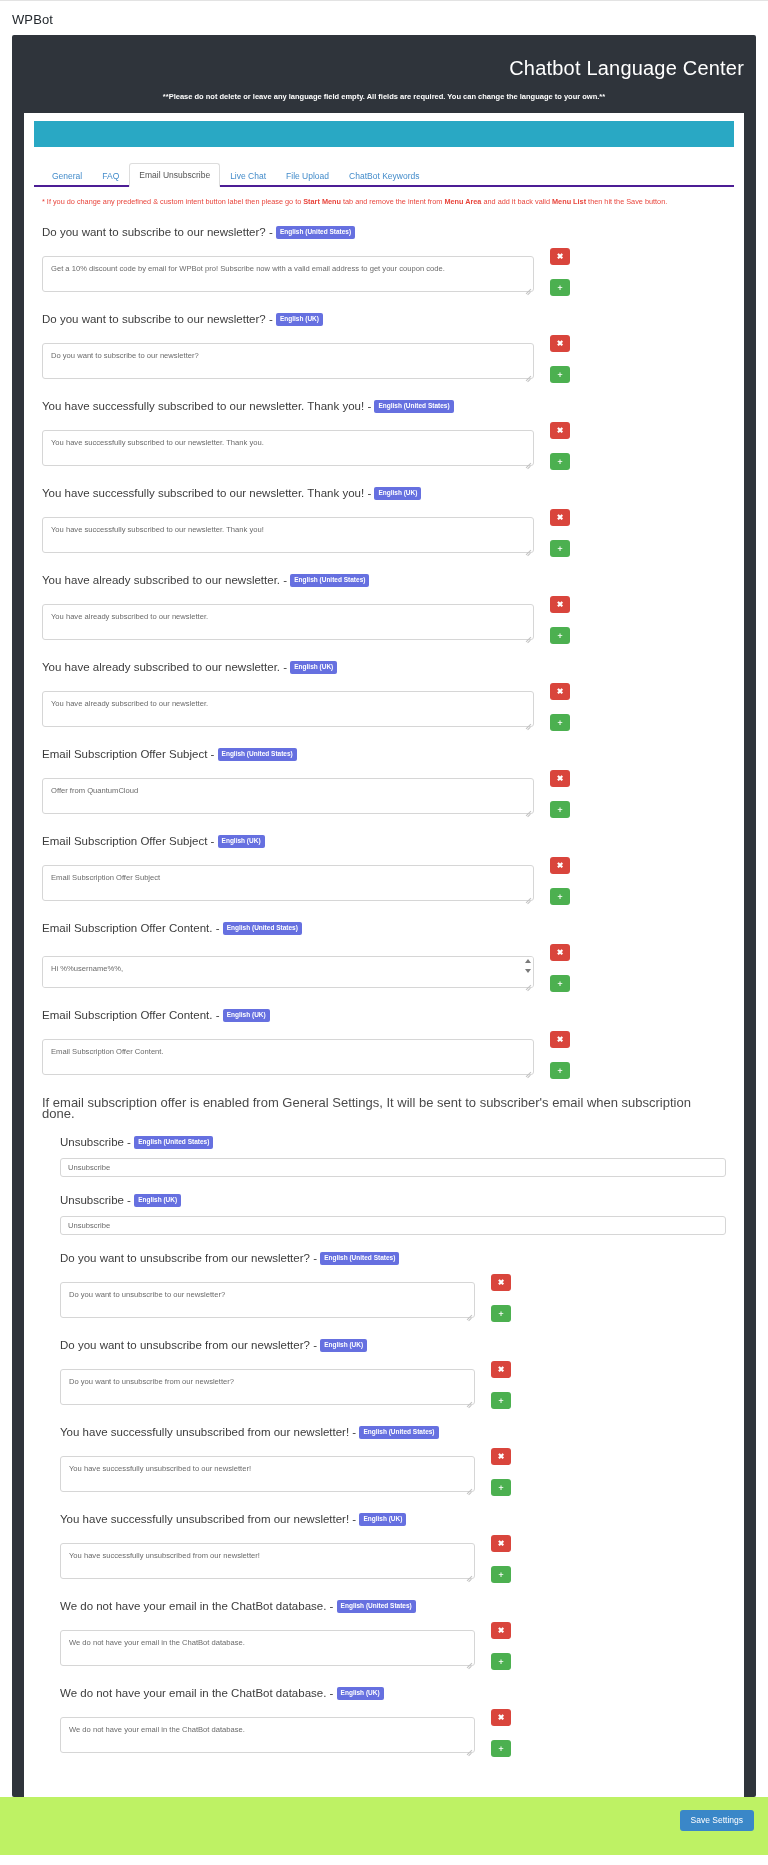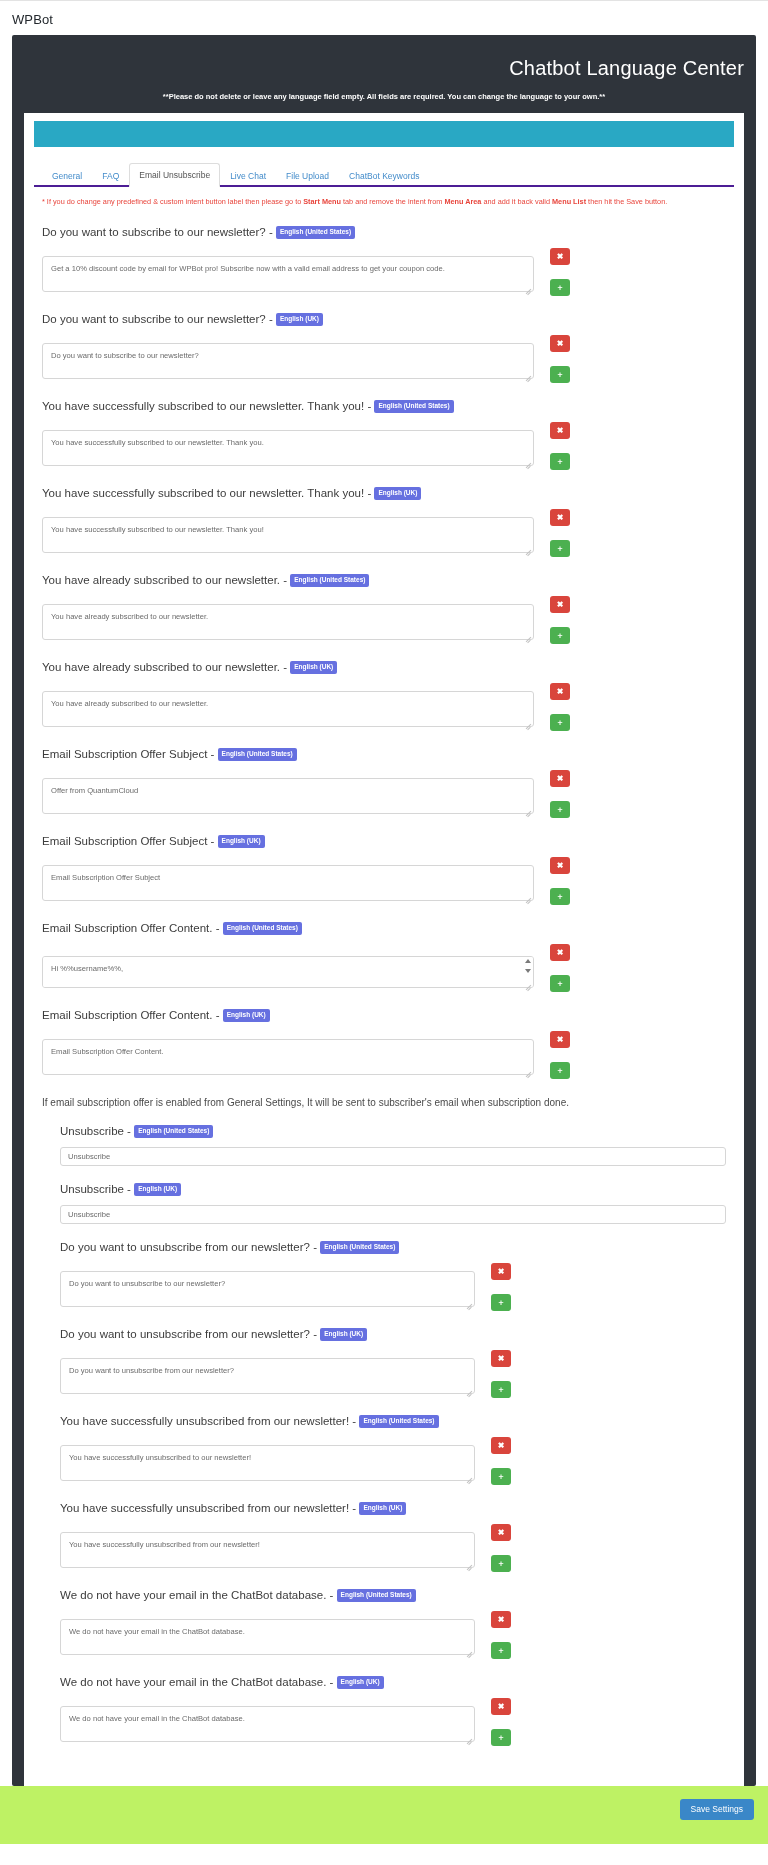--- a/index.html
+++ b/index.html
@@ -205,21 +205,21 @@
     line-height: 17px;
     text-align: center;
     cursor: pointer;
     padding: 0;
     font-family: "Liberation Sans", sans-serif;
   }
   .act-btn.del { background: #d9453c; margin-top: 2px; }
   .act-btn.add { background: #4cb050; margin-top: 14px; }
 
   .helper-note {
-    font-size: 10px;
+    font-size: 13px;
     color: #4a4a4a;
     padding: 18px 8px 0 8px;
     line-height: 11px;
   }
 
   
   .panel-footer {
     background: #bef264;
     padding: 12px 14px 24px 14px;
     text-align: right;

